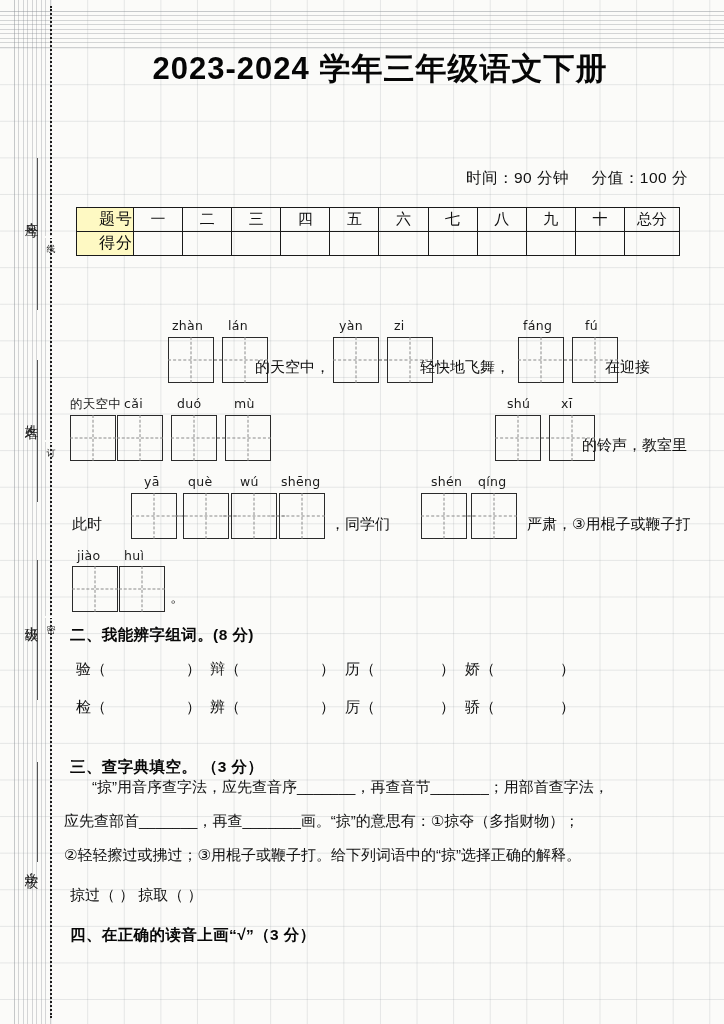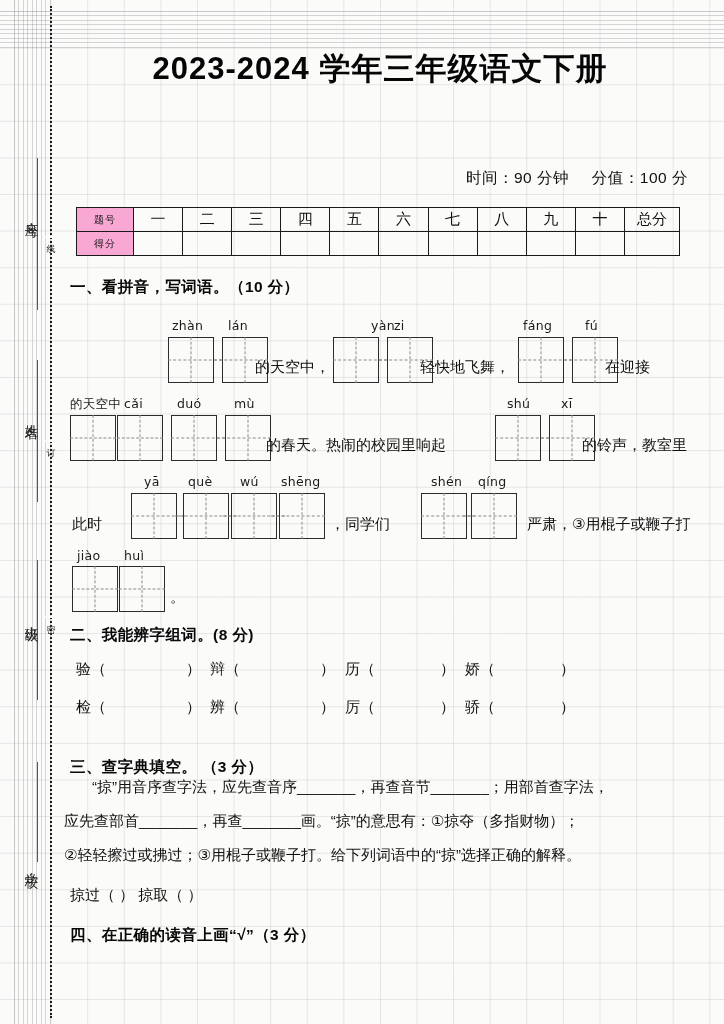--- a/index.html
+++ b/index.html
@@ -78,21 +78,21 @@
   #score-table{
     position:absolute;left:76px;top:207px;width:604px;
     border-collapse:collapse;table-layout:fixed;
     font-family:"Liberation Serif","DejaVu Serif",serif;
   }
   #score-table td{
     border:1.3px solid #1a1a1a;height:23px;text-align:center;
     font-size:15px;color:#101010;padding:0;
   }
   #score-table td.hd{
-    background:#f9a8d4;width:56px;font-size:10px;letter-spacing:1px;
+    background:#fef9c3;width:56px;font-size:16px;letter-spacing:1px;text-align:right;
   }
   #score-table td.tot{width:54px;}
 
   
   .qhead{
     position:absolute;left:70px;font-size:15.5px;font-weight:bold;
     font-family:"Liberation Sans","DejaVu Sans",sans-serif;
     color:#080808;letter-spacing:.4px;white-space:nowrap;
   }
   .ptext{
@@ -179,49 +179,47 @@
         <td></td>
         <td></td>
         <td></td>
         <td></td>
         <td></td>
         <td class="tot"></td>
       </tr>
     </tbody>
   </table>
 
-  <div class="qhead" style="top:277px;">一、看拼音，写词语。（10 分）</div>
 
   <div class="pin" style="left:172px;top:318px;">zhàn</div>
   <div class="pin" style="left:228px;top:318px;">lán</div>
   <div class="tz nolead" style="left:168px;top:337px;"></div>
   <div class="tz notrail" style="left:222px;top:337px;"></div>
   <div class="ptext" style="left:255px;top:358px;">的天空中，</div>
 
-  <div class="pin" style="left:339px;top:318px;margin-left:32px;">yàn</div>
+  <div class="pin" style="left:339px;top:318px;">yàn</div>
   <div class="pin" style="left:394px;top:318px;">zi</div>
   <div class="tz nolead" style="left:333px;top:337px;"></div>
   <div class="tz notrail" style="left:387px;top:337px;"></div>
   <div class="ptext" style="left:420px;top:358px;">轻快地飞舞，</div>
 
   <div class="pin" style="left:523px;top:318px;">fáng</div>
   <div class="pin" style="left:585px;top:318px;">fú</div>
   <div class="tz nolead" style="left:518px;top:337px;"></div>
   <div class="tz notrail" style="left:572px;top:337px;"></div>
   <div class="ptext" style="left:605px;top:358px;">在迎接</div>
 
   <div class="pin" style="left:70px;top:396px;">的天空中</div>
   <div class="pin" style="left:124px;top:396px;">cǎi</div>
   <div class="pin" style="left:177px;top:396px;">duó</div>
   <div class="pin" style="left:234px;top:396px;">mù</div>
   <div class="tz nolead notrail" style="left:70px;top:415px;"></div>
   <div class="tz nolead notrail" style="left:117px;top:415px;"></div>
   <div class="tz nolead" style="left:171px;top:415px;"></div>
   <div class="tz notrail" style="left:225px;top:415px;"></div>
-  <div class="ptext" style="left:266px;top:436px;">的春天。热闹的校园里响起</div>
 
   <div class="pin" style="left:507px;top:396px;">shú</div>
   <div class="pin" style="left:561px;top:396px;">xī</div>
   <div class="tz nolead" style="left:495px;top:415px;"></div>
   <div class="tz notrail" style="left:549px;top:415px;"></div>
   <div class="ptext" style="left:582px;top:436px;">的铃声，教室里</div>
 
   <div class="ptext" style="left:72px;top:515px;">此时</div>
   <div class="pin" style="left:144px;top:474px;">yā</div>
   <div class="pin" style="left:188px;top:474px;">què</div>

